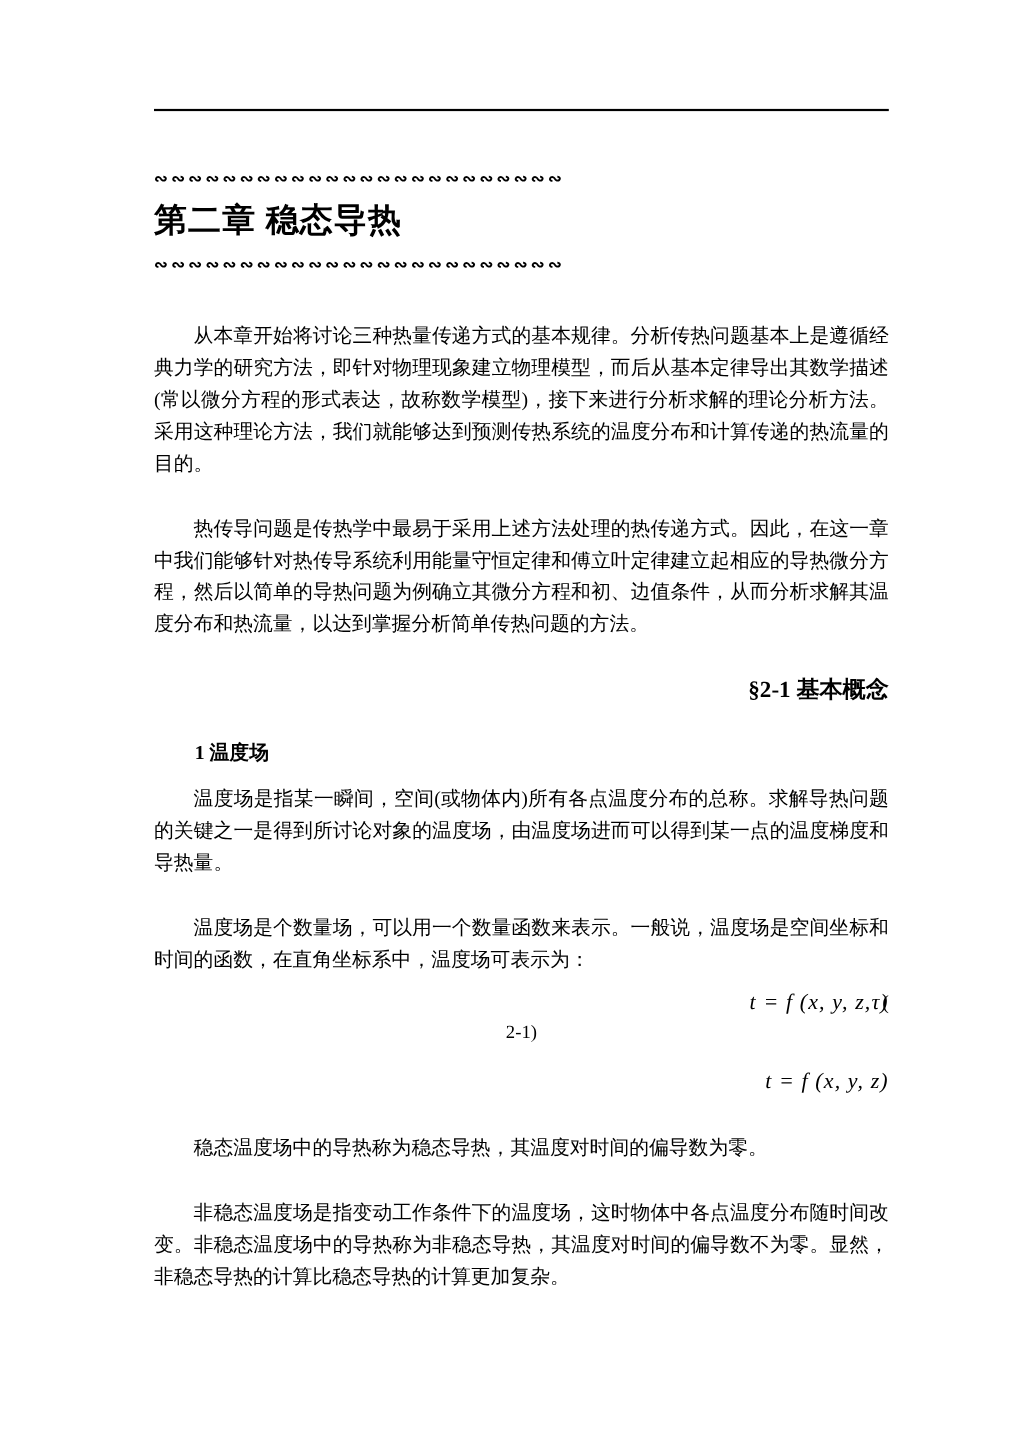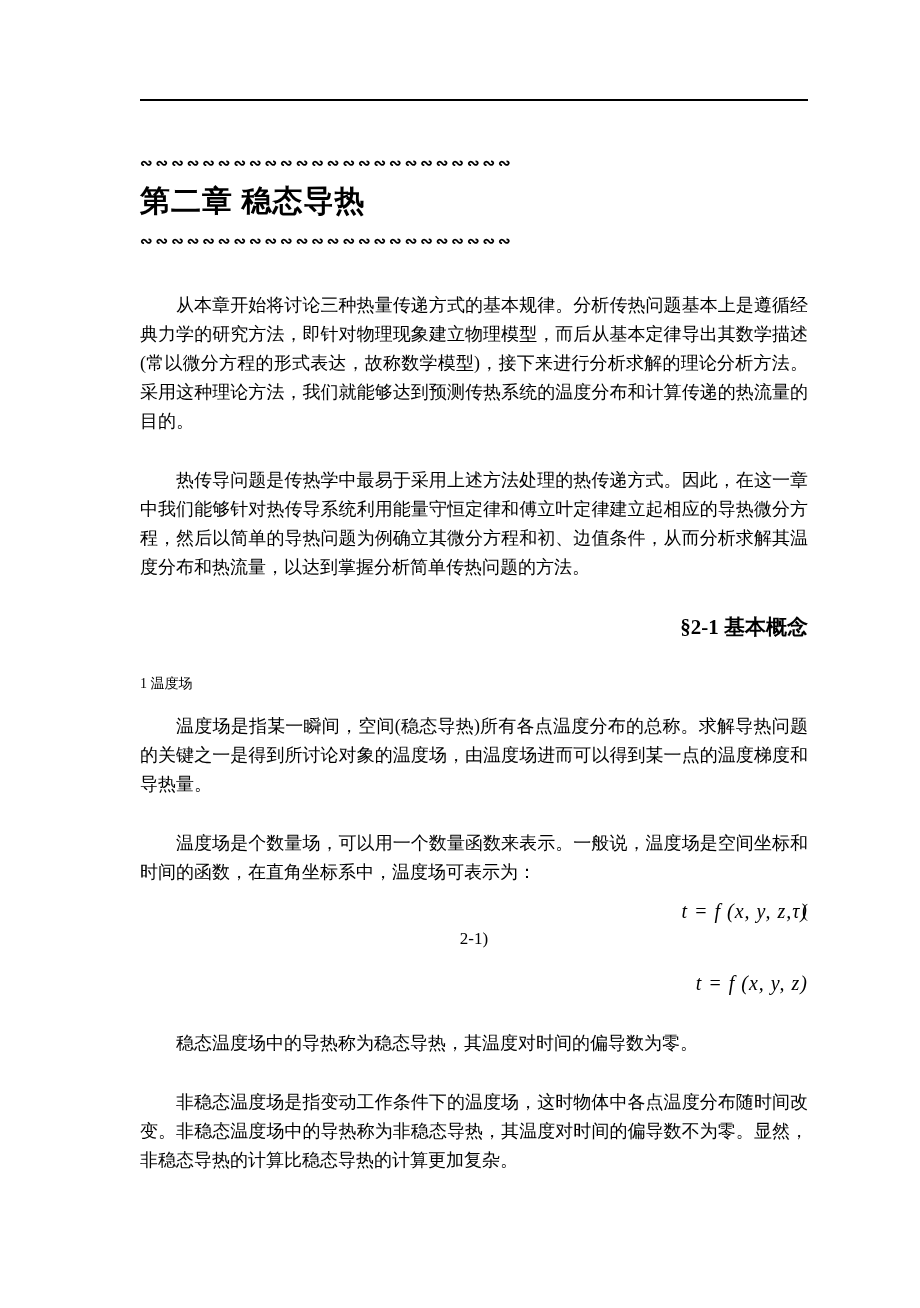--- a/index.html
+++ b/index.html
@@ -55,23 +55,24 @@
   .para.first-after-ornament { margin-top: 40px; }
   .section-heading {
     margin-top: 28px;
     text-align: right;
     font-size: 21px;
     font-weight: bold;
     line-height: 34px;
   }
   .subsection-heading {
     margin-top: 26px;
-    font-size: 14px;
-    font-weight: normal;
+    font-size: 18px;
+    font-weight: bold;
     line-height: 28px;
+    margin-left: 37px;
   }
   .para.after-subsection { margin-top: 14px; }
   .eq-row {
     position: relative;
     margin-top: 8px;
     text-align: right;
     height: 32px;
   }
   .eq {
     font-style: italic;
@@ -114,21 +115,21 @@
     <div class="ornament-row second">∾∾∾∾∾∾∾∾∾∾∾∾∾∾∾∾∾∾∾∾∾∾∾∾</div>
 
     <p class="para first-after-ornament">从本章开始将讨论三种热量传递方式的基本规律。分析传热问题基本上是遵循经典力学的研究方法，即针对物理现象建立物理模型，而后从基本定律导出其数学描述(常以微分方程的形式表达，故称数学模型)，接下来进行分析求解的理论分析方法。采用这种理论方法，我们就能够达到预测传热系统的温度分布和计算传递的热流量的目的。</p>
 
     <p class="para">热传导问题是传热学中最易于采用上述方法处理的热传递方式。因此，在这一章中我们能够针对热传导系统利用能量守恒定律和傅立叶定律建立起相应的导热微分方程，然后以简单的导热问题为例确立其微分方程和初、边值条件，从而分析求解其温度分布和热流量，以达到掌握分析简单传热问题的方法。</p>
 
     <h2 class="section-heading">§2-1 基本概念</h2>
 
     <h3 class="subsection-heading">1 温度场</h3>
 
-    <p class="para after-subsection">温度场是指某一瞬间，空间(稳态导热)所有各点温度分布的总称。求解导热问题的关键之一是得到所讨论对象的温度场，由温度场进而可以得到某一点的温度梯度和导热量。</p>
+    <p class="para after-subsection">温度场是指某一瞬间，空间(或物体内)所有各点温度分布的总称。求解导热问题的关键之一是得到所讨论对象的温度场，由温度场进而可以得到某一点的温度梯度和导热量。</p>
 
     <p class="para">温度场是个数量场，可以用一个数量函数来表示。一般说，温度场是空间坐标和时间的函数，在直角坐标系中，温度场可表示为：</p>
 
     <div class="eq-row">
       <span class="eq">t = f (x, y, z,τ)</span>
       <span class="eq-paren-open">(</span>
     </div>
     <div class="eq-number">2-1)</div>
 
 

